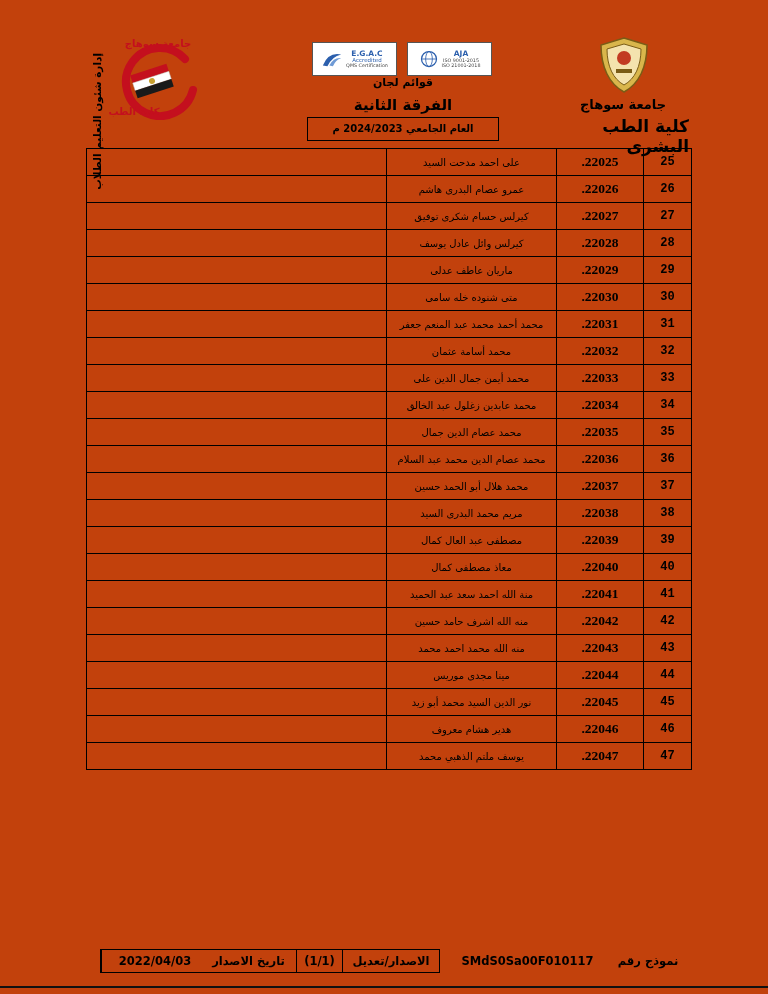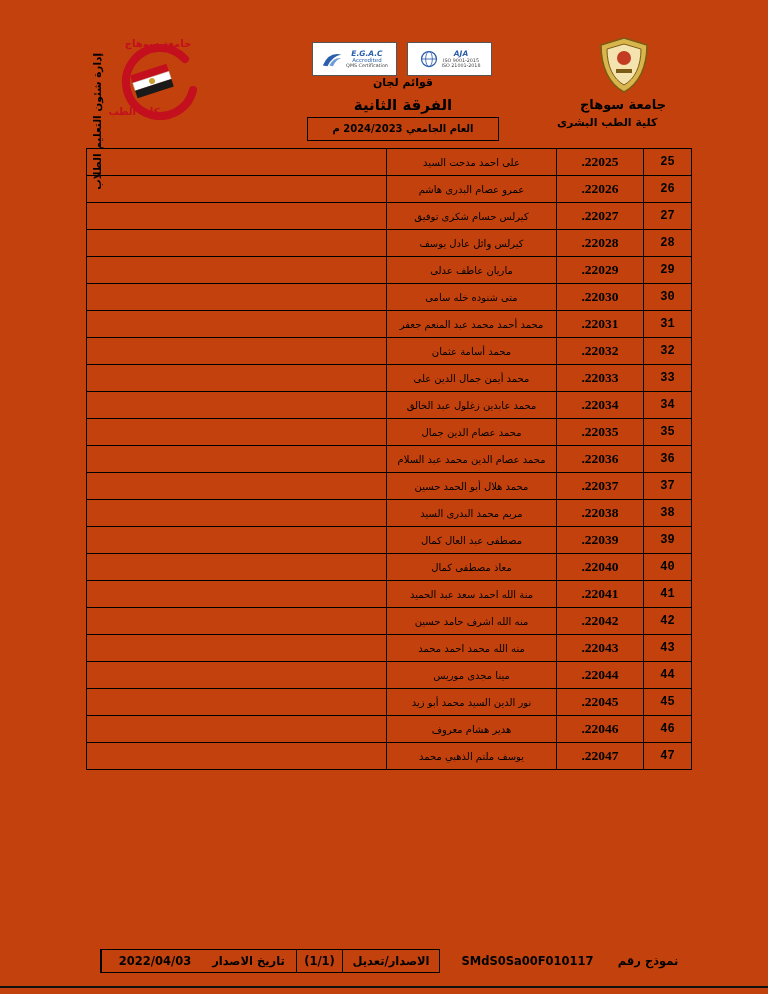--- a/index.html
+++ b/index.html
@@ -21,36 +21,36 @@
   }
 
   
   .cert-row { left:312px; top:42px; width:180px; height:34px; display:flex; gap:10px; direction:ltr; }
   .cert-box {
     flex:1; border:1px solid #555; background:#fff;
     display:flex; align-items:center; justify-content:center; gap:3px;
     padding:1px 2px; direction:ltr; overflow:hidden;
   }
   .cert-text { text-align:center; line-height:1.05; }
-  .cert-title { font-size:7.5px; font-weight:bold; color:#2b5fad;font-style:italic; }
+  .cert-title { font-size:7.5px; font-weight:bold; color:#2b5fad; }
   .cert-sub   { font-size:5.5px; color:#2b5fad; }
   .cert-micro { font-size:4.8px; color:#444; white-space:nowrap; }
 
   .title-l1 { left:300px; top:76px;  width:206px; text-align:center; font-size:11px; font-weight:bold; }
   .title-l2 { left:300px; top:96px;  width:206px; text-align:center; font-size:15px; font-weight:bold; }
   .title-box {
     left:307px; top:117px; width:192px; height:24px;
     border:1px solid #000; text-align:center;
     font-size:10px; font-weight:bold; line-height:22px;
   }
 
   
   .univ-logo    { left:594px; top:36px; width:60px; height:58px; }
   .univ-name    { left:557px; top:97px;  width:132px; text-align:center; font-size:13px;  font-weight:bold; }
-  .faculty-name { left:557px; top:116px; width:132px; text-align:left; font-size:11px; font-weight:bold; }
+  .faculty-name { left:557px; top:116px; width:132px; text-align:right; font-size:17px; font-weight:bold; }
 
   
   .students-table {
     position:absolute; left:86px; top:148px; width:605px;
     border-collapse:collapse; table-layout:fixed;
   }
   .students-table td {
     border:1px solid #000; height:27px; padding:0 4px;
     text-align:center; vertical-align:middle; overflow:hidden; white-space:nowrap;
   }

